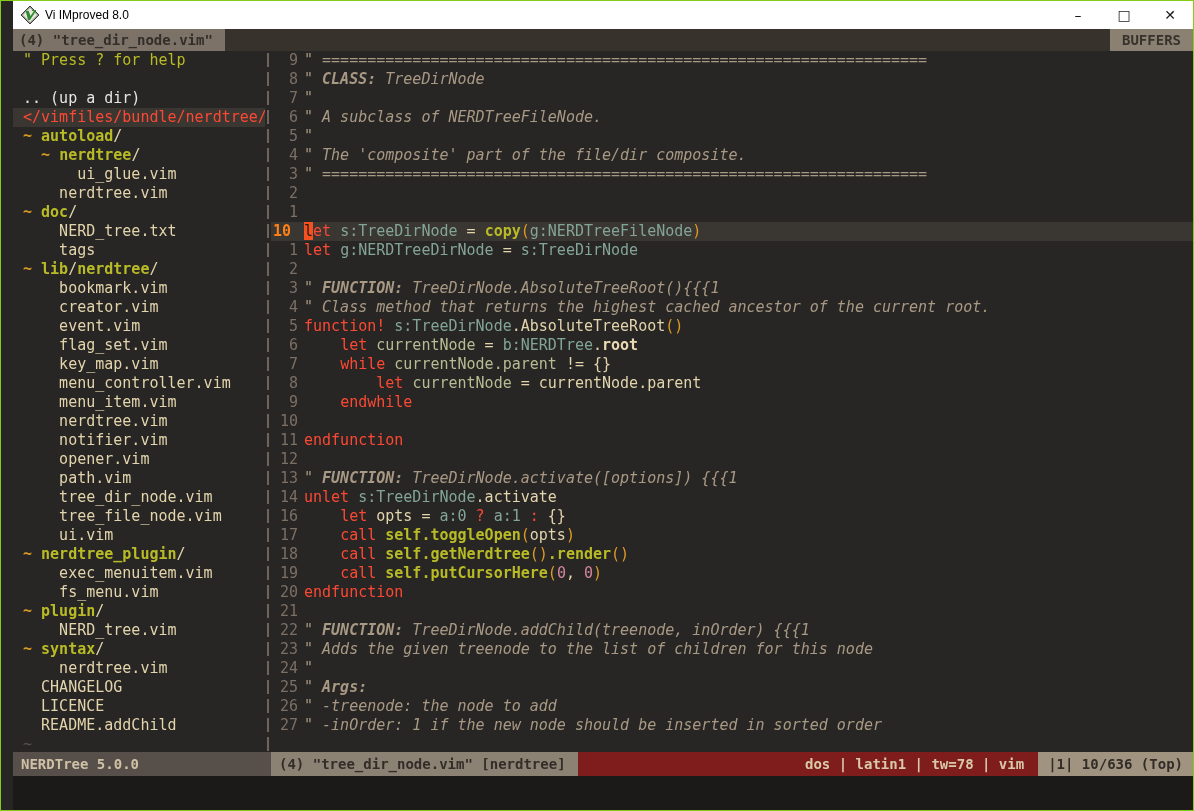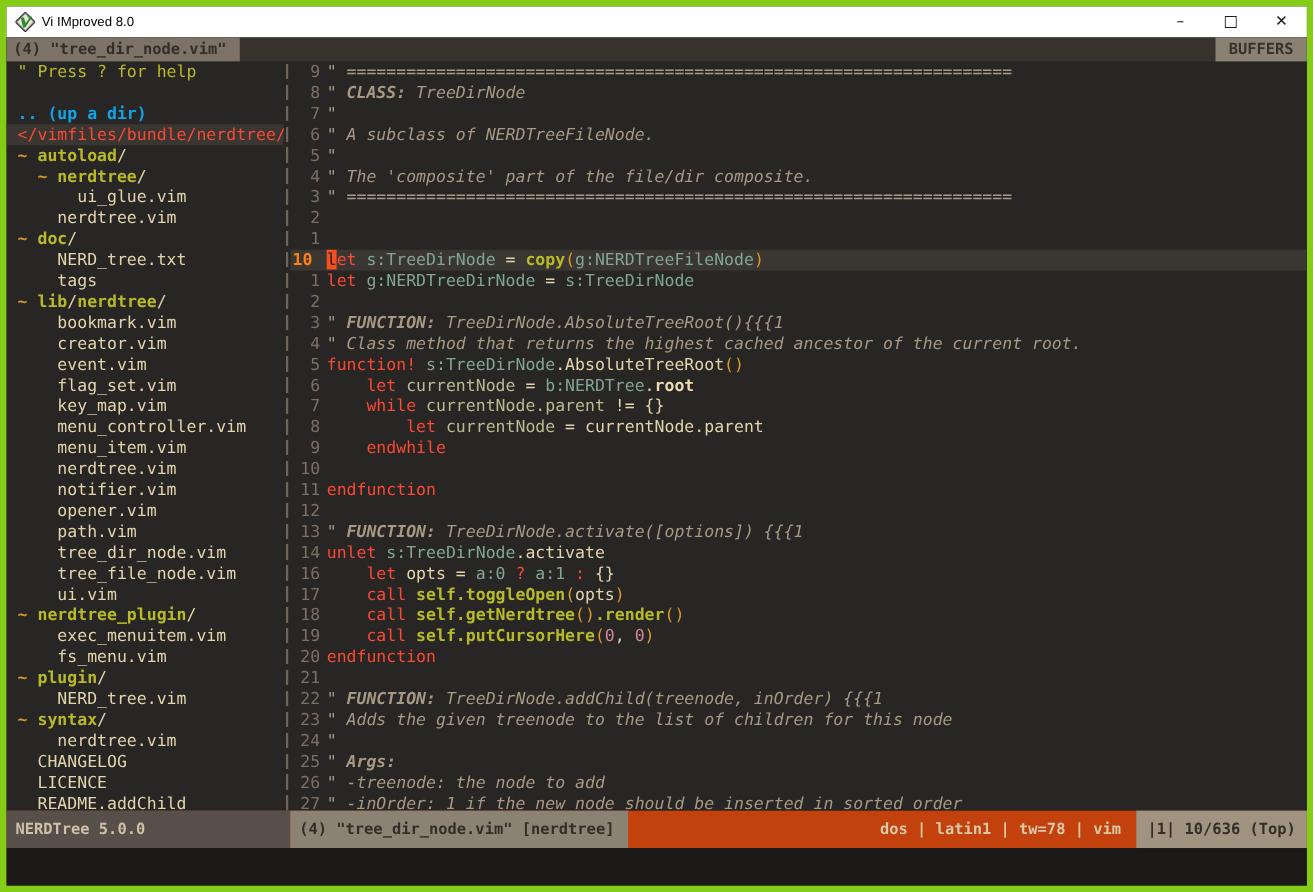--- a/index.html
+++ b/index.html
@@ -1,17 +1,17 @@
 <!DOCTYPE html>
 <html><head>
 <meta charset="utf-8">
 <style>
   * { margin:0; padding:0; box-sizing:border-box; }
   html,body { width:1194px; height:811px; background:#282624; overflow:hidden; }
-  .window { width:1194px; height:811px; border:6px solid #84cc16; display:flex; flex-direction:column; background:#282624; }
+  .window { width:1194px; height:811px; border:1px solid #84cc16; display:flex; flex-direction:column; background:#282624;padding-left:12px; }
 
   
   .titlebar { height:28px; background:#ffffff; display:flex; align-items:center; flex:0 0 auto; }
   .titlebar .icon { width:18px; height:18px; margin:0 6px 0 8px; flex:0 0 auto; }
   .titlebar .title { font:12px "Liberation Sans", sans-serif; color:#000000; flex:1 1 auto; }
   .win-controls { display:flex; height:100%; }
   .win-btn { width:46px; height:100%; display:flex; align-items:center; justify-content:center;
              font:14px "DejaVu Sans", sans-serif; color:#1a1a1a; }
 
   
@@ -40,27 +40,27 @@
   .s-c  { color:#a89984; font-style:italic; }
   .s-cb { color:#a89984; font-style:italic; font-weight:bold; }
   .s-r  { color:#fb4934; }
   .s-g  { color:#b8bb26; font-weight:bold; }
   .s-y  { color:#dd9a26; }
   .s-b  { color:#83a598; }
   .s-p  { color:#d3869b; }
   .s-i  { color:#b7bd92; }
   .s-h  { color:#b8bb26; }
   .s-y2 { color:#d79921; font-weight:bold; }
-  .s-up { color:#0ea5e9; font-weight:bold; }
+  .s-up { color:#e5e5e5; font-weight:normal; }
   .s-fill { color:#5a524b; }
   .s-cur { background:#f4511f; color:#1f1d1b; }
 
   
-  .statusline { height:34px; flex:0 0 auto; display:flex; align-items:stretch;
-                font:bold 14px "DejaVu Sans Mono", monospace; background:#c2410c; }
+  .statusline { height:24px; flex:0 0 auto; display:flex; align-items:stretch;
+                font:bold 14px "DejaVu Sans Mono", monospace; background:#7f1d1d; }
   .st-tree { width:258px; flex:0 0 auto; background:#57504a; color:#cfc0a6; display:flex; align-items:center; padding-left:8px; white-space:pre; }
   .st-file { background:#8c8274; color:#332d29; display:flex; align-items:center; padding:0 12px 0 8px; white-space:pre; }
   .st-gap { flex:1 1 auto; }
   .st-flags { color:#d9c9a8; display:flex; align-items:center; padding-right:14px; white-space:pre; }
   .st-pos { background:#a0937f; color:#332d29; display:flex; align-items:center; padding:0 10px; white-space:pre; }
 
   
   .cmdline { flex:0 0 auto; height:34px; background:#1c1a18; }
 </style>
 </head>

